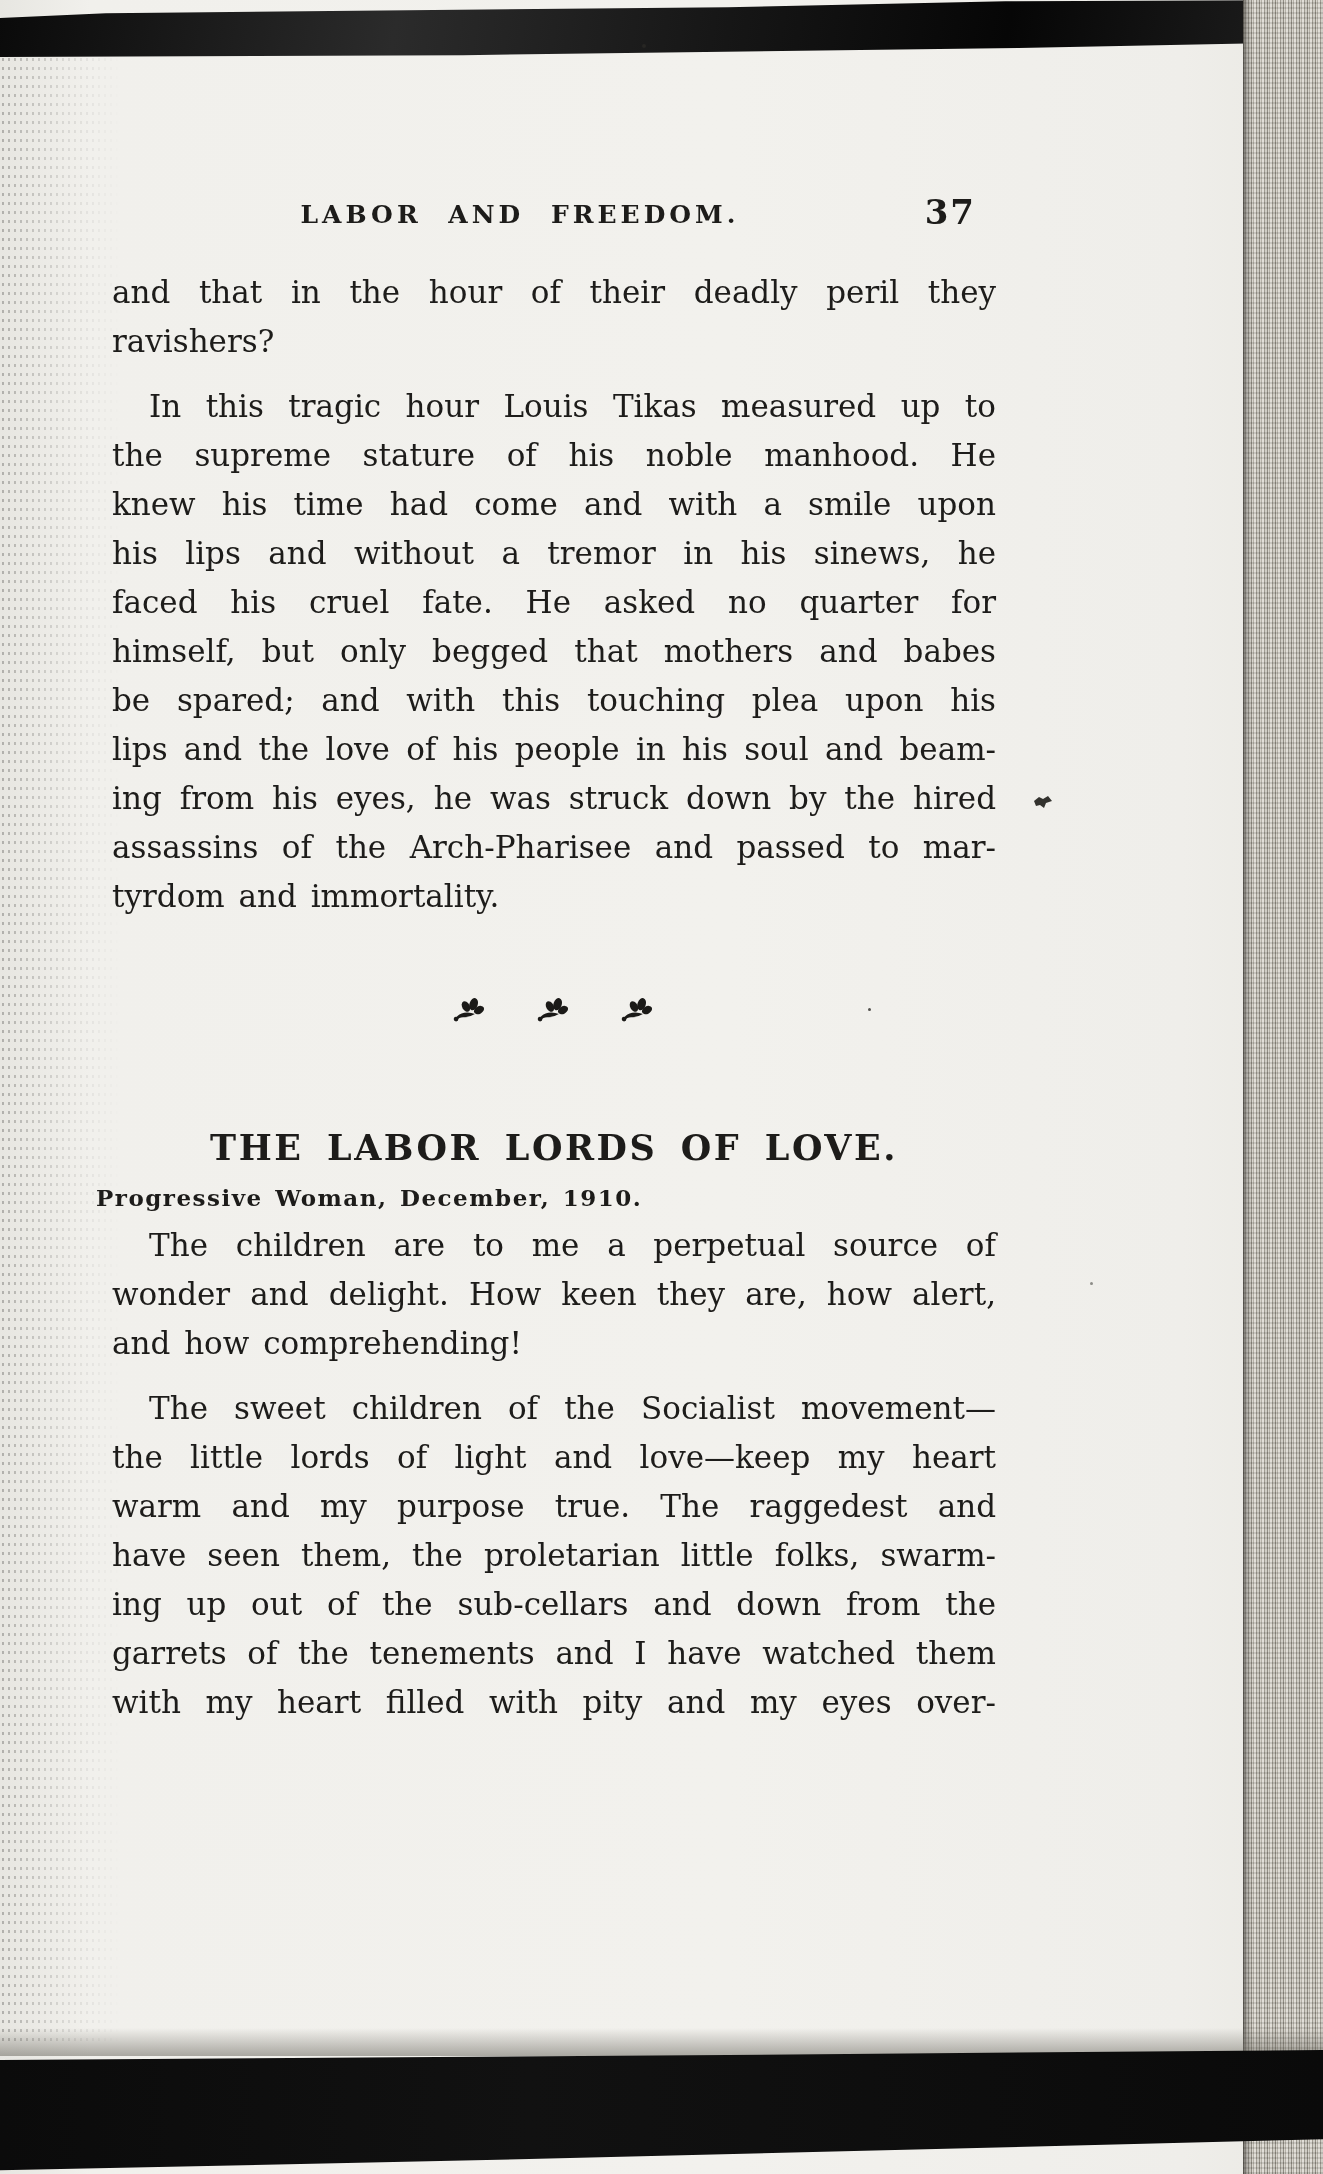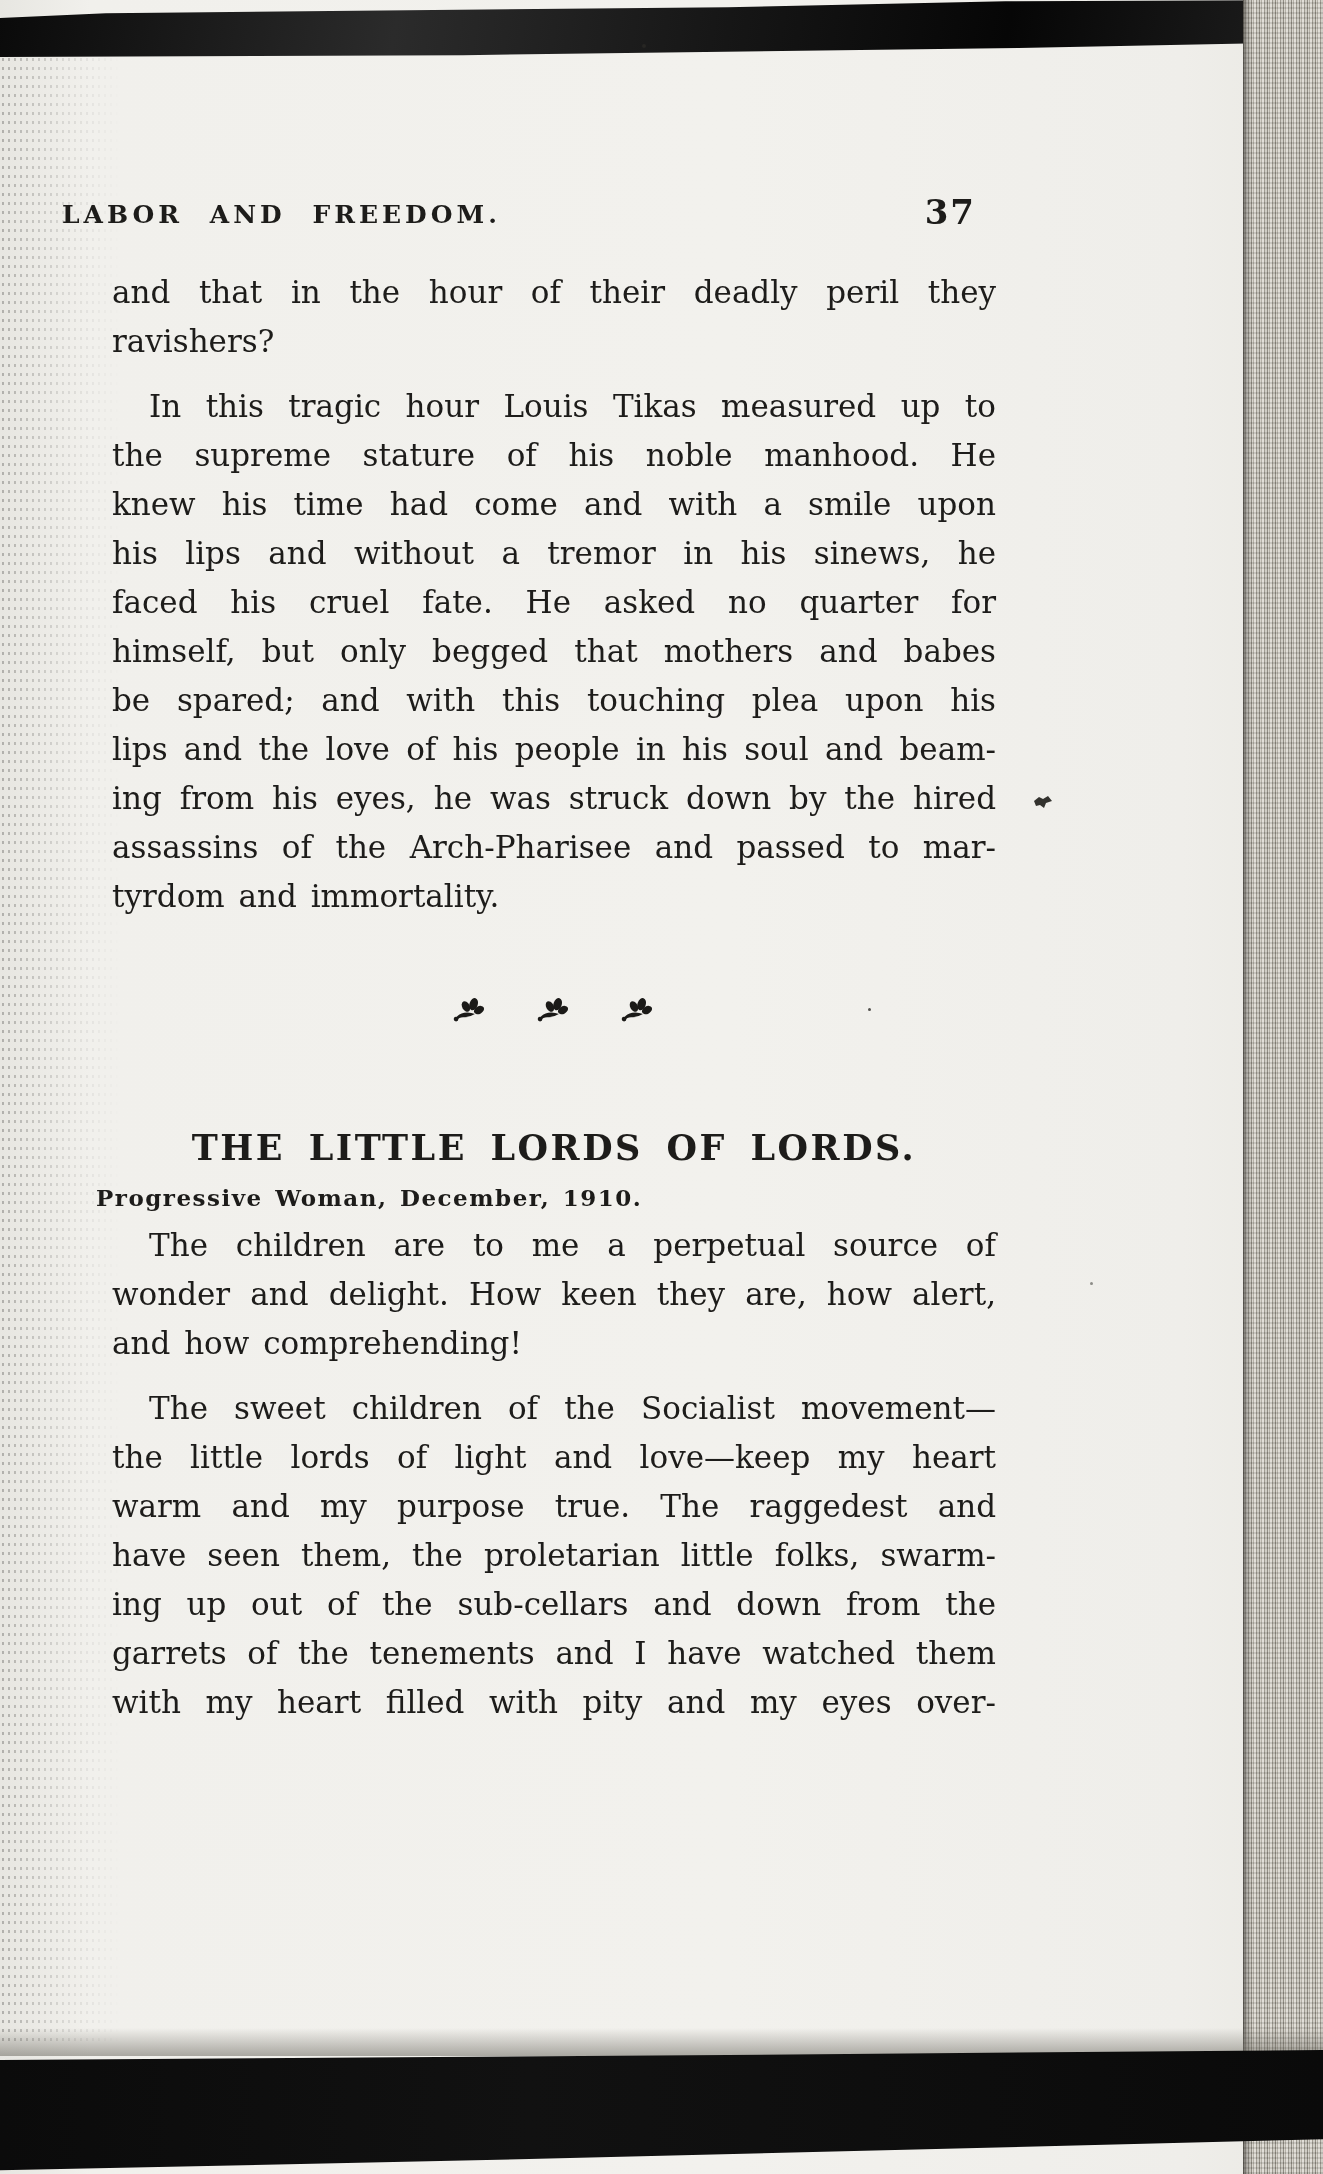--- a/index.html
+++ b/index.html
@@ -46,21 +46,21 @@
   .smudge{position:absolute;left:1032px;top:792px;width:24px;height:20px;opacity:.88;}
   .speck{position:absolute;width:4px;height:4px;border-radius:50%;background:#2a2925;opacity:.8;}
   .speck.s1{left:642px;top:44px;}
   .speck.s2{left:868px;top:1008px;width:3px;height:3px;}
   .speck.s3{left:1090px;top:1282px;width:3px;height:3px;opacity:.5;}
 
   
   .column{position:absolute;left:96px;top:200px;width:916px;}
   .running-head{position:relative;height:34px;margin-bottom:34px;}
   .running-title{
-    position:relative;left:-34px;width:100%;text-align:left;
+    position:relative;left:-34px;width:100%;text-align:center;
     font-size:25px;font-weight:bold;letter-spacing:4px;word-spacing:14px;
   }
   .page-number{position:absolute;right:36px;top:-8px;font-size:34px;font-weight:bold;letter-spacing:2px;}
 
   .para{margin:16px;}
   .line{
     font-size:31px;line-height:49px;word-spacing:4px;
     text-align:justify;text-align-last:justify;
     white-space:normal;
   }
@@ -156,21 +156,21 @@
           <ellipse cx="24" cy="8" rx="4.6" ry="7" transform="rotate(18 24 8)"></ellipse>
           <ellipse cx="15.5" cy="10.5" rx="4.2" ry="6.2" transform="rotate(-28 15.5 10.5)"></ellipse>
           <ellipse cx="30" cy="14.5" rx="4.2" ry="6" transform="rotate(62 30 14.5)"></ellipse>
           <path d="M3.5 24.5 Q7 18.5 13.5 17.5 Q20 16.5 25.5 19 Q19 23 13 22.5 Q8 22.2 5.5 26 Z"></path>
           <circle cx="4.5" cy="24.5" r="2.6"></circle>
         </g>
           </svg>
       </span>
     </div>
 
-    <div class="section-heading">THE LITTLE LORDS OF LORDS.</div>
+    <div class="section-heading">THE LABOR LORDS OF LOVE.</div>
     <div class="section-source">Progressive Woman, December, 1910.</div>
 
     <div class="para p3">
       <div class="line indent">The children are to me a perpetual source of</div>
       <div class="line">wonder and delight. How keen they are, how alert,</div>
       <div class="line endpara">and how comprehending!</div>
     </div>
 
     <div class="para">
       <div class="line indent">The sweet children of the Socialist movement—</div>

